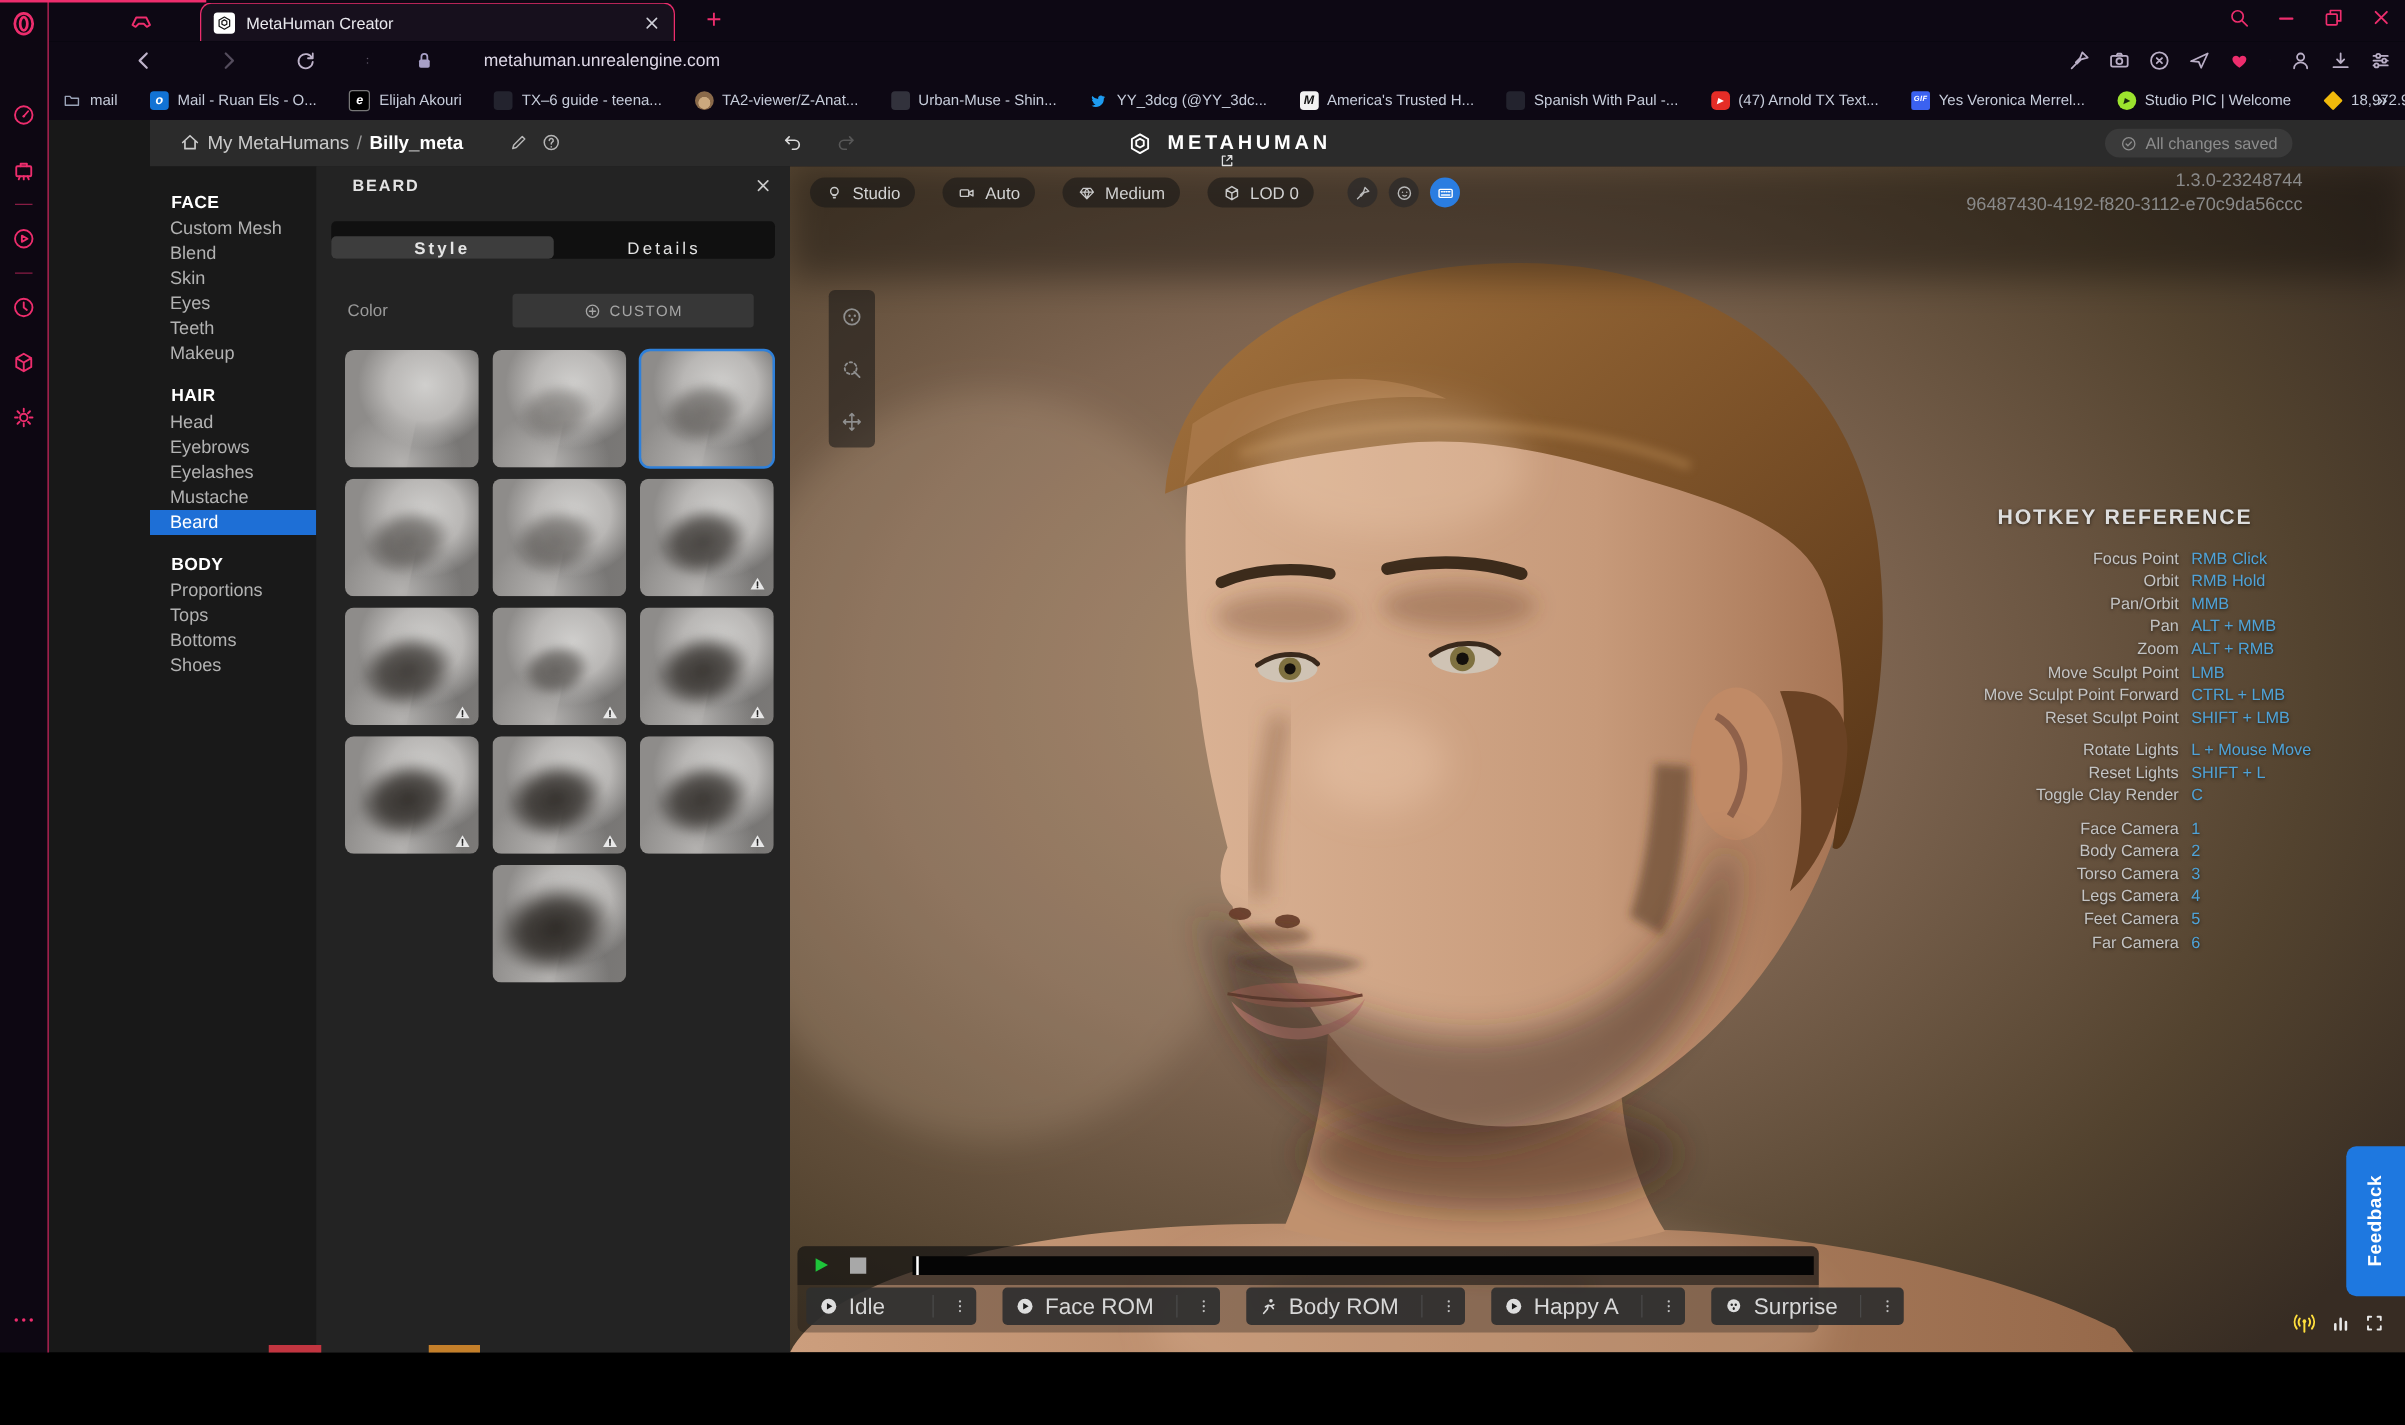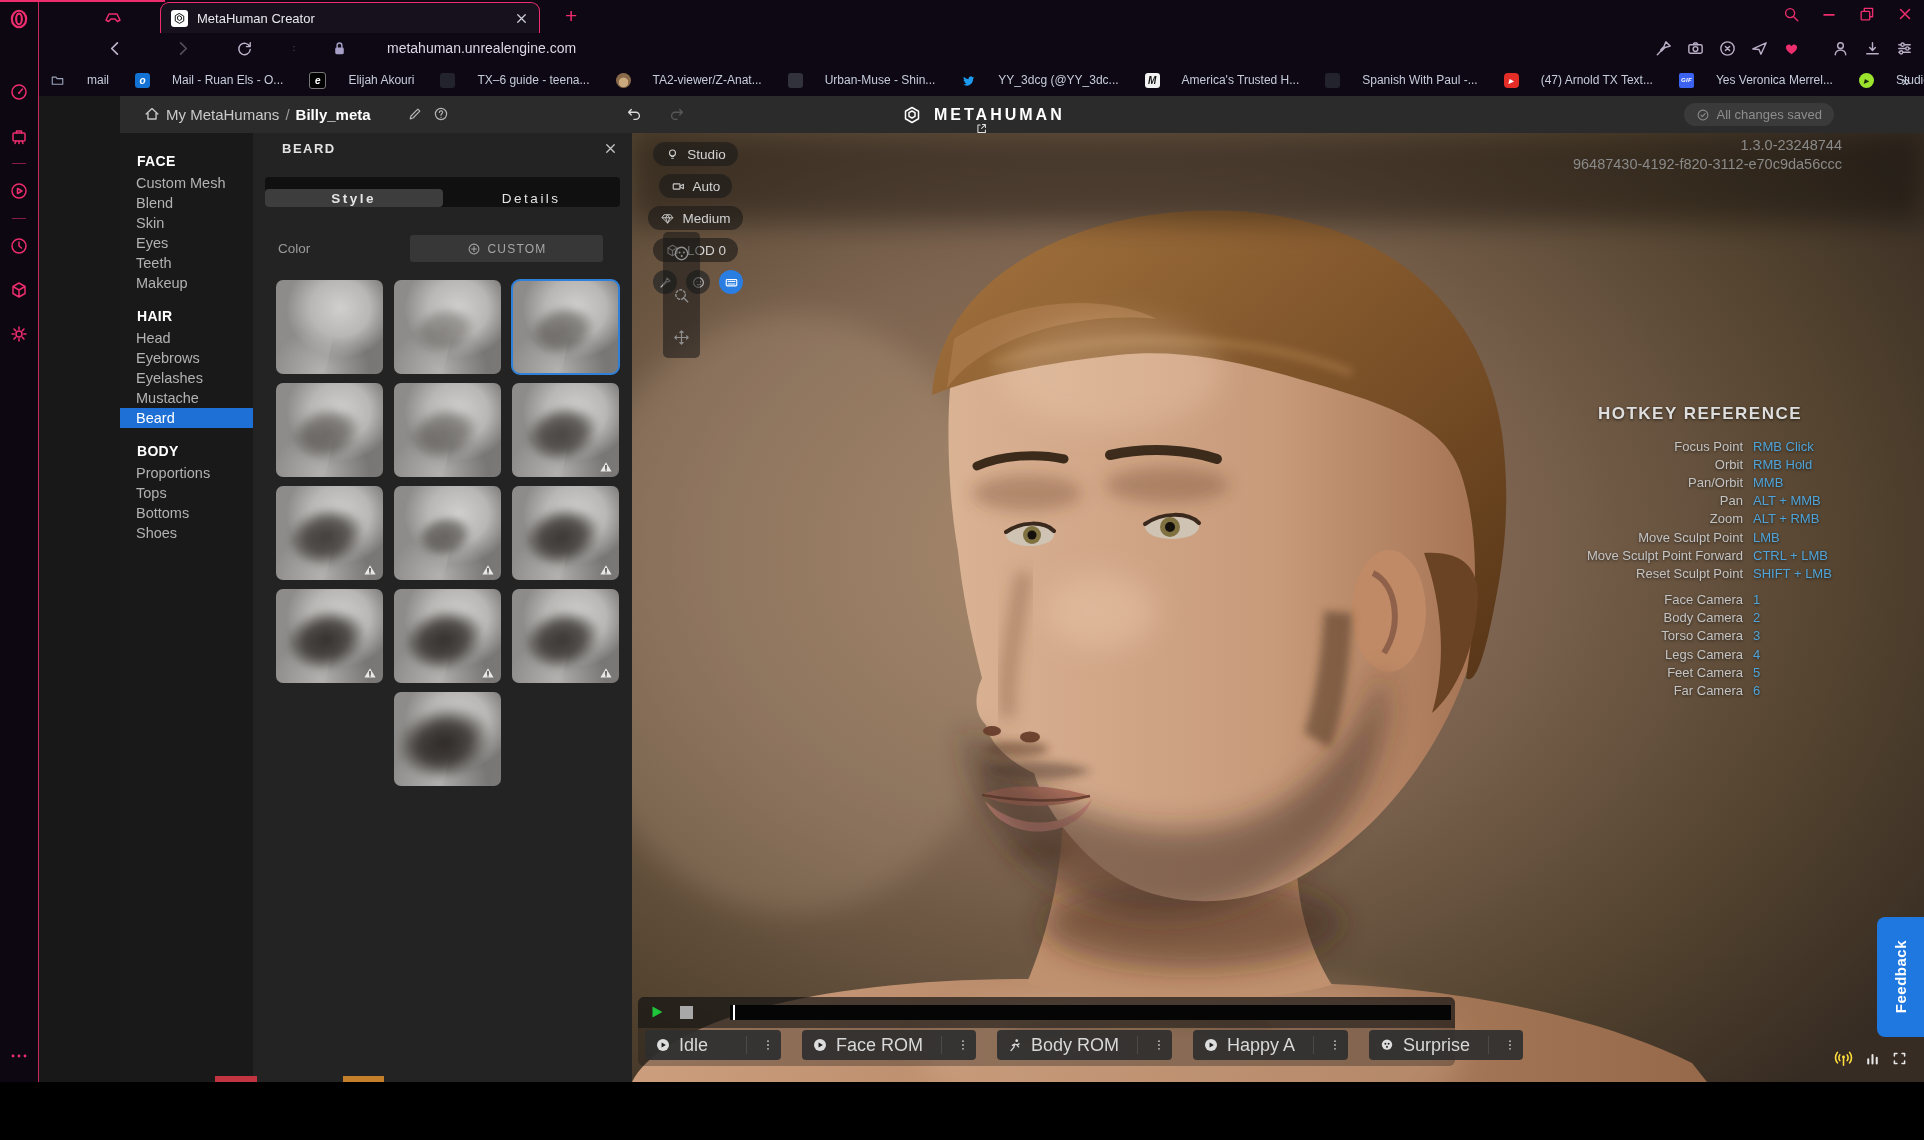--- a/index.html
+++ b/index.html
@@ -31,21 +31,21 @@
   .ab-ic{position:absolute;top:6px;width:19px;height:19px;color:#beb3ca;cursor:pointer;}
   .ab-back{left:68px;} .ab-fwd{left:135px;opacity:.4;} .ab-reload{left:197px;}
   .ab-dots{left:250px;opacity:.45;width:12px;} .ab-lock{left:292px;color:#a79fc6;cursor:default;}
   .ab-url{position:absolute;left:349px;top:0;height:31px;line-height:31px;color:#ddd7e6;font-size:14px;cursor:text;}
   .ab-right{position:absolute;right:10px;top:6px;display:flex;gap:13px;align-items:center;}
   .ab-right span{width:19px;height:19px;color:#b9aec6;cursor:pointer;}
   .ab-right .heart{color:#ed2d6d;}
   .ab-right .sepdots{width:4px;opacity:.4;}
 
   #bookmarks-bar{position:absolute;left:38px;top:64px;width:1886px;height:32px;background:#0d0814;display:flex;align-items:center;padding-left:12px;gap:26px;font-size:12px;color:#c6ccda;overflow:hidden;box-sizing:border-box;}
-  .bm{display:flex;align-items:center;gap:22px;flex:none;cursor:pointer;white-space:nowrap;}
+  .bm{display:flex;align-items:center;gap:7px;flex:none;cursor:pointer;white-space:nowrap;}
   .bmi{width:15px;height:15px;border-radius:3px;display:grid;place-items:center;font-size:8px;font-weight:700;flex:none;position:relative;}
   .bmi.svgic{background:transparent;}
   .bmi.outlook{background:#1273d4;color:#fff;} .bmi.outlook::after{content:"o";font-size:10px;}
   .bmi.letter-e{background:#000;color:#fff;border:1px solid #777;} .bmi.letter-e::after{content:"e";font-size:10px;}
   .bmi.dark{background:#23232e;}
   .bmi.monkey{border-radius:50%;background:radial-gradient(circle at 50% 62%,#cba97e 38%,#8a6a4a 42%);}
   .bmi.urban{background:#32323c;}
   .bmi.news{background:#f2f2f2;color:#111;} .bmi.news::after{content:"M";font-size:10px;}
   .bmi.youtube{background:#e52d27;border-radius:4px;color:#fff;} .bmi.youtube::after{content:"▶";font-size:6px;}
   .bmi.gif{background:#3b62f0;color:#fff;border-radius:2px;} .bmi.gif::after{content:"GIF";font-size:6px;letter-spacing:.3px;}
@@ -96,21 +96,21 @@
       linear-gradient(102deg, #8e8c8a 54%, #737271 55%, #7b7977 100%);}
   .thumb::before{content:"";position:absolute;left:14%;top:26%;width:66%;height:56%;
     transform:rotate(-14deg) scale(var(--s,1));transform-origin:center;
     background:radial-gradient(closest-side, rgba(28,24,20,var(--b1,0)) 0%, rgba(28,24,20,var(--b2,0)) 55%, rgba(28,24,20,0) 100%);
     filter:blur(3px);border-radius:48% 52% 55% 45%;}
   .thumb.sel{outline:2px solid #2f80d9;outline-offset:-1px;border-radius:8px;}
   .thumb .warn{position:absolute;right:5px;bottom:3px;width:16px;height:14px;}
 
   #viewport{position:absolute;left:594px;top:37px;width:1292px;height:949px;overflow:hidden;background:#3a3129;}
   #scene{position:absolute;inset:0;}
-  .vp-pills{position:absolute;left:16px;top:9px;display:flex;gap:8px;align-items:center;z-index:3;flex-direction:column;}
+  .vp-pills{position:absolute;left:16px;top:9px;display:flex;gap:22px;align-items:center;z-index:3;}
   .pill{height:24px;border-radius:12px;background:rgba(28,26,24,.62);display:flex;align-items:center;gap:7px;padding:0 12px;color:#d2d2d2;font-size:13.5px;cursor:pointer;}
   .pill .pic{width:15px;height:15px;color:#c9c9c9;}
   .tcircles{display:flex;gap:9px;margin-left:5px;}
   .tcircle{width:24px;height:24px;border-radius:50%;background:rgba(45,43,41,.8);display:grid;place-items:center;color:#b9b9b9;cursor:pointer;}
   .tcircle svg{width:15px;height:15px;}
   .tcircle.active{background:#2a7de1;color:#fff;}
   .sculpt-bar{position:absolute;left:31px;top:99px;width:37px;height:126px;background:rgba(22,22,22,.55);border-radius:5px;display:flex;flex-direction:column;align-items:center;justify-content:space-around;color:#8f8f8f;z-index:3;}
   .sculpt-bar span{width:19px;height:19px;cursor:pointer;}
   .version{position:absolute;right:82px;top:3px;text-align:right;color:#8a8a8a;font-size:14.5px;line-height:19px;z-index:3;}
   .hotkeys{position:absolute;right:56px;top:271px;width:336px;color:#c4c4c4;font-size:13px;text-shadow:0 1px 3px rgba(0,0,0,.6);z-index:3;}
@@ -795,20 +795,34 @@
                 <span class="hk-label">Move Sculpt Point Forward</span>
                 <span class="hk-keys">CTRL + LMB</span>
               </div>
               <div class="hk-row">
                 <span class="hk-label">Reset Sculpt Point</span>
                 <span class="hk-keys">SHIFT + LMB</span>
               </div>
             </div>
             <div class="hk-group">
               <div class="hk-row">
+                <span class="hk-label">Rotate Lights</span>
+                <span class="hk-keys">L + Mouse Move</span>
+              </div>
+              <div class="hk-row">
+                <span class="hk-label">Reset Lights</span>
+                <span class="hk-keys">SHIFT + L</span>
+              </div>
+              <div class="hk-row">
+                <span class="hk-label">Toggle Clay Render</span>
+                <span class="hk-keys">C</span>
+              </div>
+            </div>
+            <div class="hk-group">
+              <div class="hk-row">
                 <span class="hk-label">Face Camera</span>
                 <span class="hk-keys">1</span>
               </div>
               <div class="hk-row">
                 <span class="hk-label">Body Camera</span>
                 <span class="hk-keys">2</span>
               </div>
               <div class="hk-row">
                 <span class="hk-label">Torso Camera</span>
                 <span class="hk-keys">3</span>

